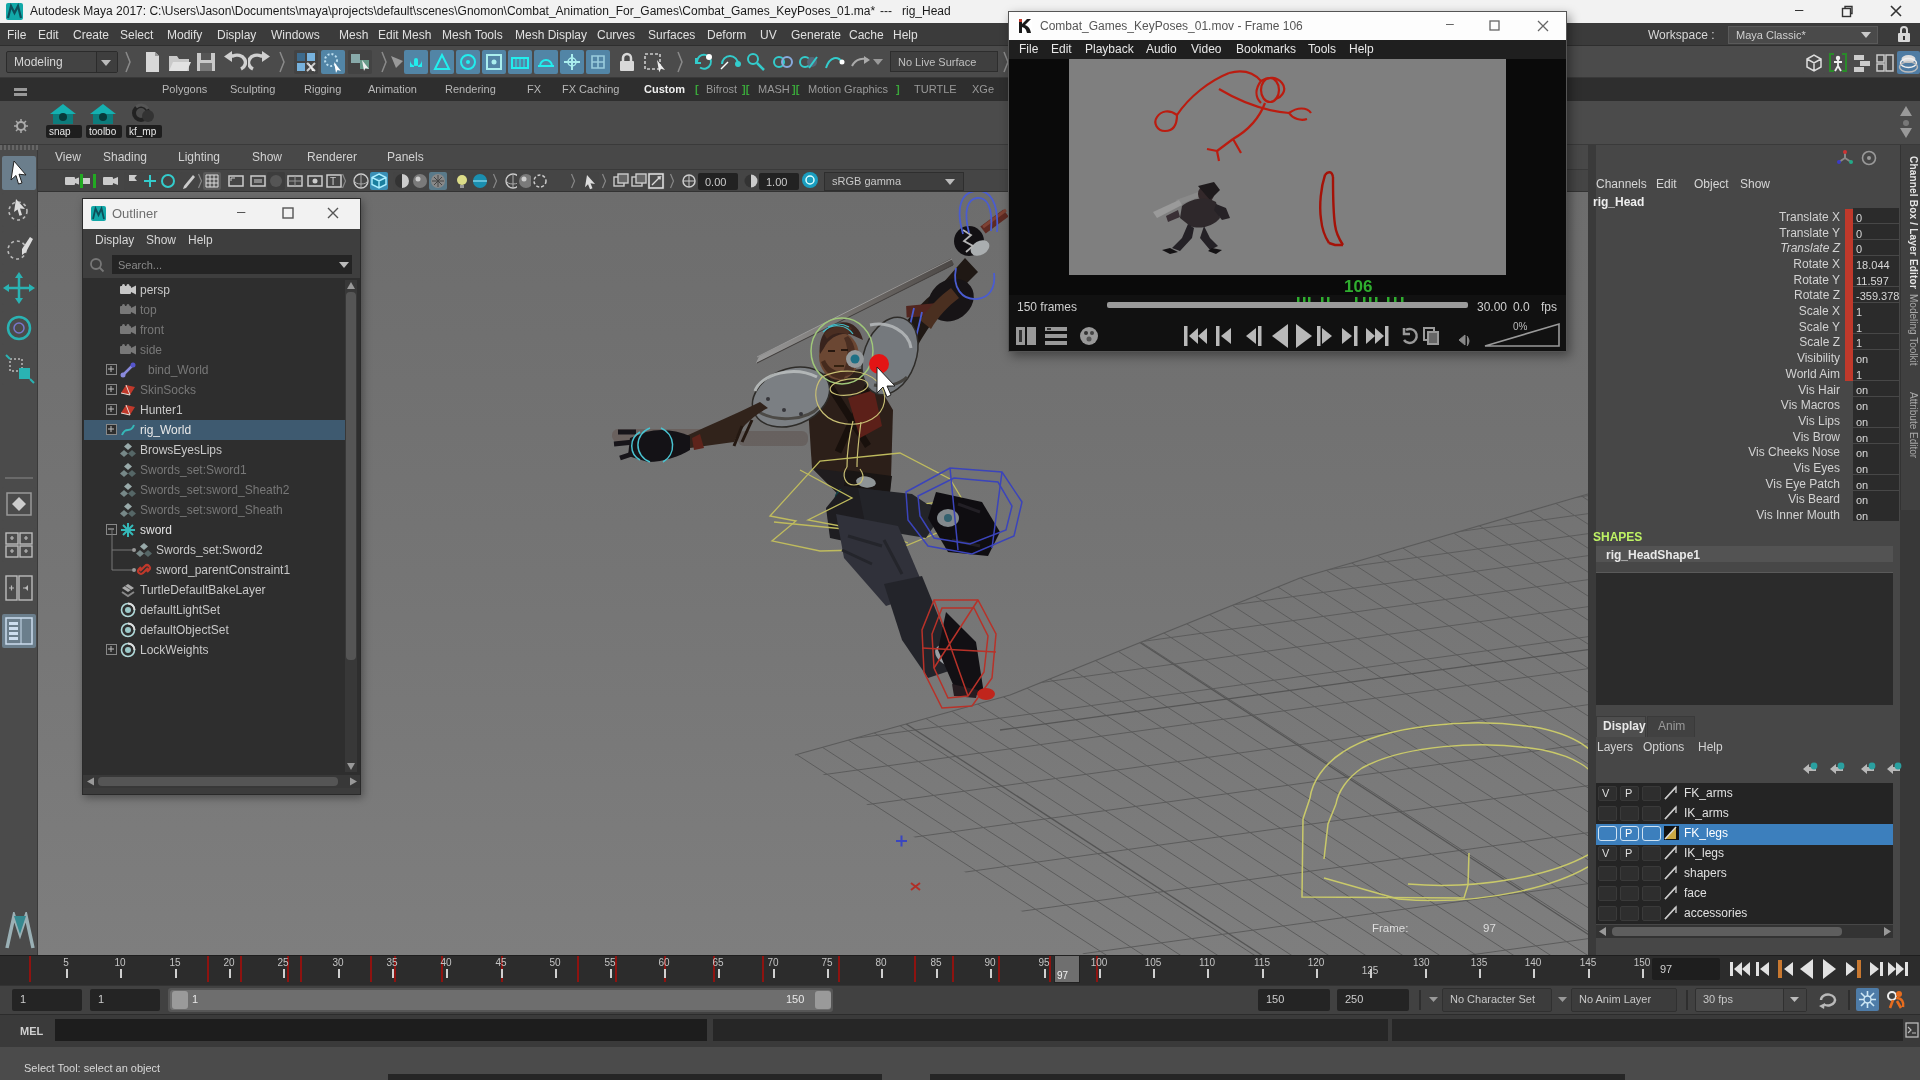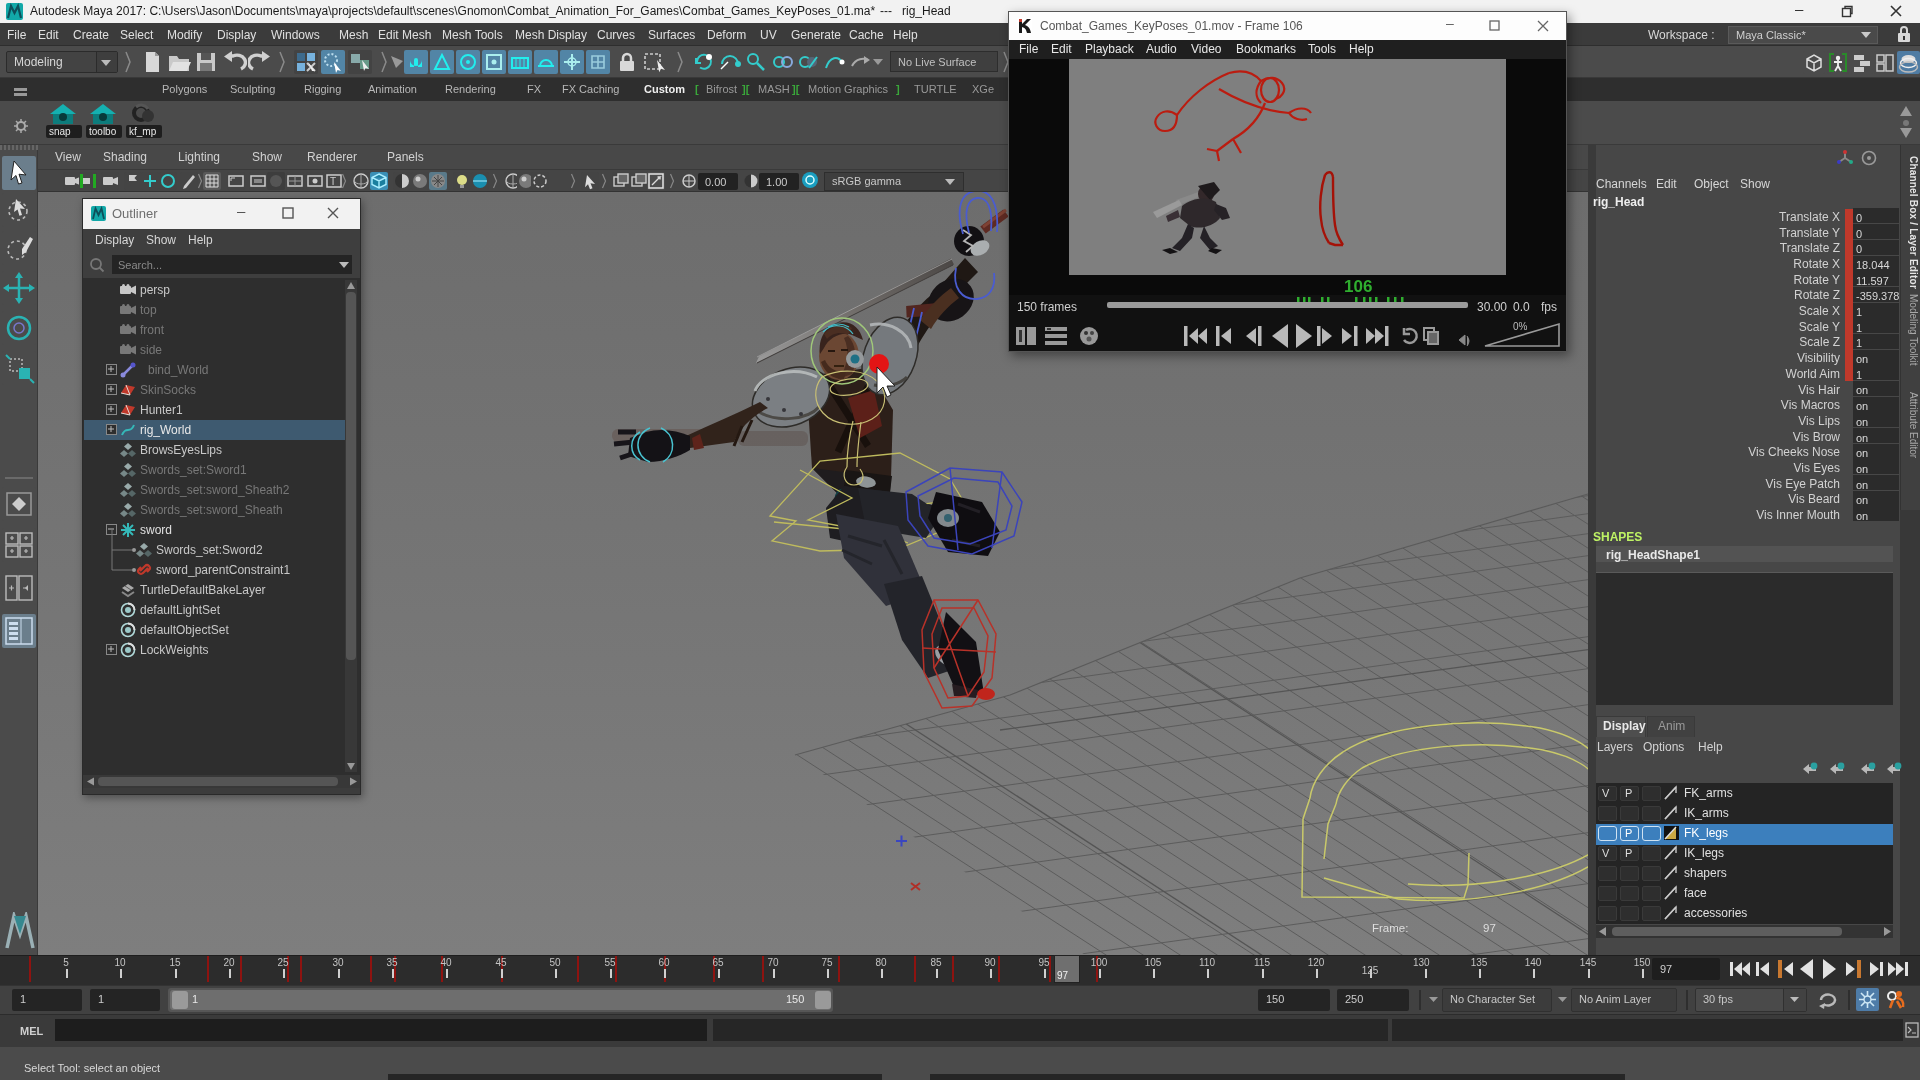--- a/index.html
+++ b/index.html
@@ -791,21 +791,21 @@
 <div class="t" style="left:1740px;top:177px;color:#d6d6d6;">Show</div>
 <div class="t" style="left:1593px;top:195px;color:#eee;font-weight:bold;">rig_Head</div>
 <div class="t" style="left:1700px;top:210.0px;width:140px;text-align:right;color:#d2d2d2;font-size:12px;">Translate X</div>
 <div class="" style="left:1845px;top:208.5px;width:8px;height:15.68px;background:#c0392b;"></div>
 <div class="" style="left:1853px;top:208px;width:46px;height:15px;background:#2b2b2b;"></div>
 <div class="t" style="left:1856px;top:211.0px;color:#d8d8d8;font-size:11px;">0</div>
 <div class="t" style="left:1700px;top:225.7px;width:140px;text-align:right;color:#d2d2d2;font-size:12px;">Translate Y</div>
 <div class="" style="left:1845px;top:224.18px;width:8px;height:15.68px;background:#c0392b;"></div>
 <div class="" style="left:1853px;top:224px;width:46px;height:15px;background:#2b2b2b;"></div>
 <div class="t" style="left:1856px;top:226.68px;color:#d8d8d8;font-size:11px;">0</div>
-<div class="t" style="left:1700px;top:241.4px;width:140px;text-align:right;color:#d2d2d2;font-size:12px;">Translate Z</div>
+<div class="t" style="left:1700px;top:241.4px;width:140px;text-align:right;color:#d2d2d2;font-size:12px;font-style:italic;">Translate Z</div>
 <div class="" style="left:1845px;top:239.86px;width:8px;height:15.68px;background:#c0392b;"></div>
 <div class="" style="left:1853px;top:240px;width:46px;height:15px;background:#2b2b2b;"></div>
 <div class="t" style="left:1856px;top:242.36px;color:#d8d8d8;font-size:11px;">0</div>
 <div class="t" style="left:1700px;top:257.0px;width:140px;text-align:right;color:#d2d2d2;font-size:12px;">Rotate X</div>
 <div class="" style="left:1845px;top:255.54000000000002px;width:8px;height:15.68px;background:#c0392b;"></div>
 <div class="" style="left:1853px;top:256px;width:46px;height:15px;background:#2b2b2b;"></div>
 <div class="t" style="left:1856px;top:258.04px;color:#d8d8d8;font-size:11px;">18.044</div>
 <div class="t" style="left:1700px;top:272.7px;width:140px;text-align:right;color:#d2d2d2;font-size:12px;">Rotate Y</div>
 <div class="" style="left:1845px;top:271.22px;width:8px;height:15.68px;background:#c0392b;"></div>
 <div class="" style="left:1853px;top:271px;width:46px;height:15px;background:#2b2b2b;"></div>

